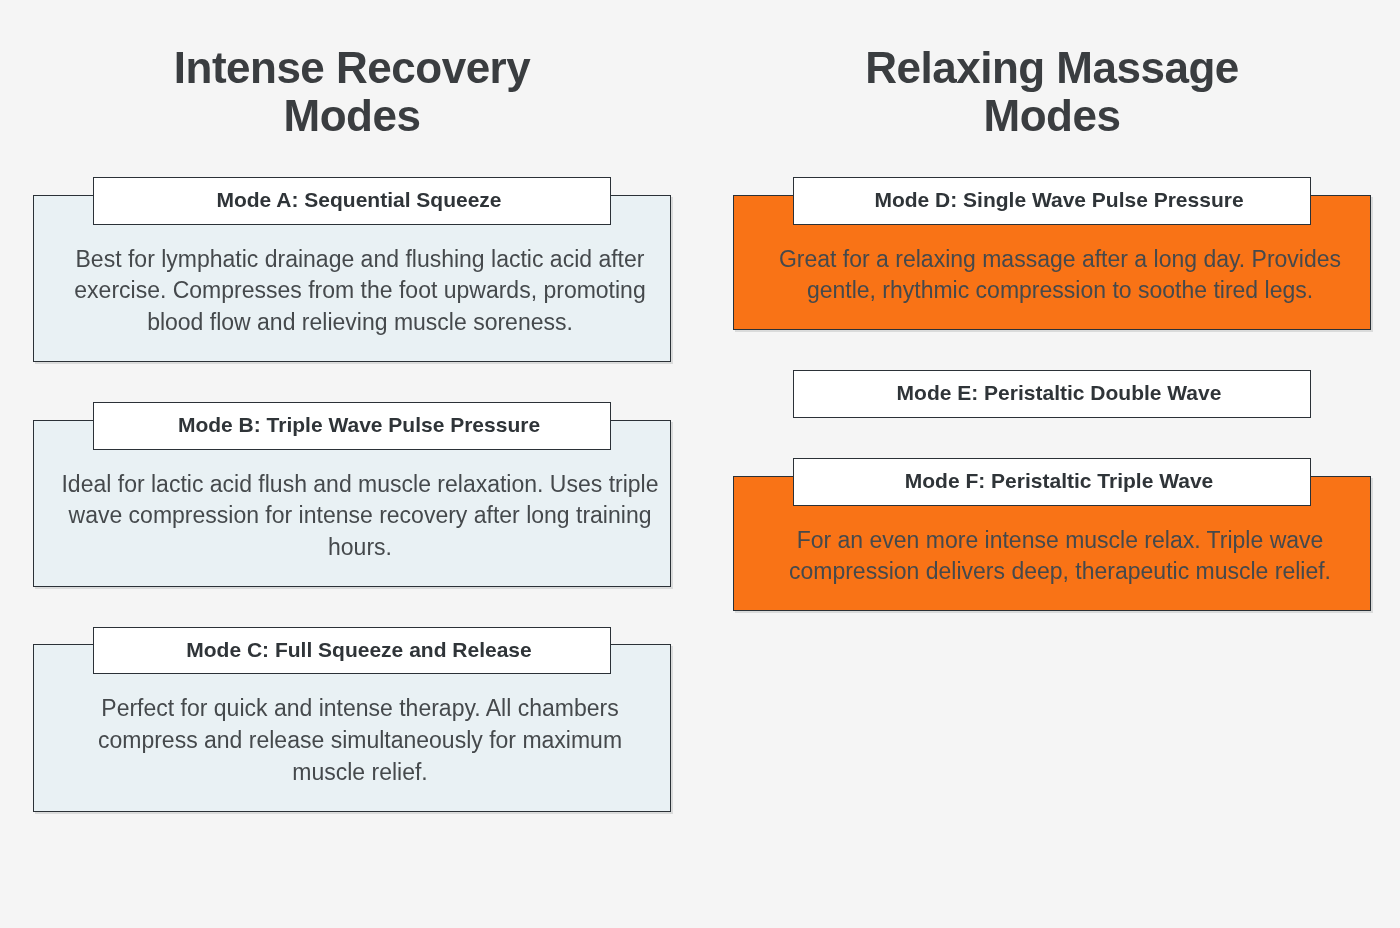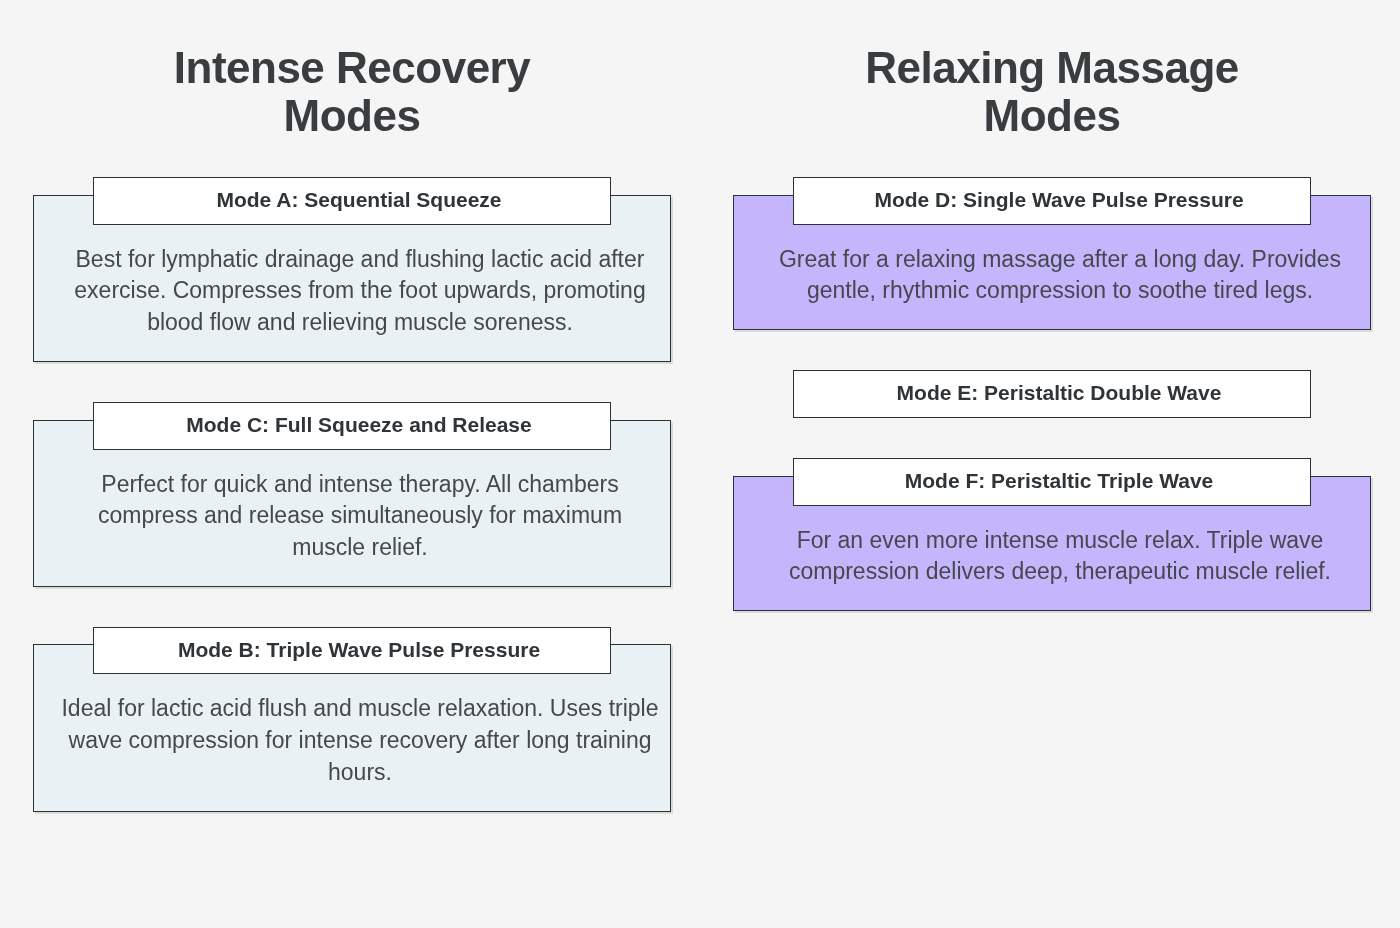--- a/index.html
+++ b/index.html
@@ -77,46 +77,46 @@
     border: 1.6px solid #2b3137;
     padding: 48px 10px 22px 26px;
     text-align: center;
     font-size: 23px;
     line-height: 1.38;
     color: #45494c;
     box-shadow: 2px 2px 0 rgba(40,45,50,0.13);
   }
 
   .card-body.tint-blue  { background: #e9f1f4; }
-  .card-body.tint-white { background: #c4b5fd; }
+  .card-body.tint-white { background: #f97316; }
 </style>
 </head>
 <body>
 
 <div class="board">
 
   <div class="column column-left">
     <h1 class="column-title">Intense Recovery
 Modes</h1>
 
     <div class="cards">
 
       <div class="card">
         <div class="card-header">Mode A: Sequential Squeeze</div>
         <div class="card-body tint-blue">Best for lymphatic drainage and flushing lactic acid after exercise. Compresses from the foot upwards, promoting blood flow and relieving muscle soreness.</div>
       </div>
 
       <div class="card">
-        <div class="card-header">Mode C: Full Squeeze and Release</div>
-        <div class="card-body tint-blue">Perfect for quick and intense therapy. All chambers compress and release simultaneously for maximum muscle relief.</div>
+        <div class="card-header">Mode B: Triple Wave Pulse Pressure</div>
+        <div class="card-body tint-blue">Ideal for lactic acid flush and muscle relaxation. Uses triple wave compression for intense recovery after long training hours.</div>
       </div>
 
       <div class="card">
-        <div class="card-header">Mode B: Triple Wave Pulse Pressure</div>
-        <div class="card-body tint-blue">Ideal for lactic acid flush and muscle relaxation. Uses triple wave compression for intense recovery after long training hours.</div>
+        <div class="card-header">Mode C: Full Squeeze and Release</div>
+        <div class="card-body tint-blue">Perfect for quick and intense therapy. All chambers compress and release simultaneously for maximum muscle relief.</div>
       </div>
 
     </div>
   </div>
 
   <div class="column column-right">
     <h1 class="column-title">Relaxing Massage
 Modes</h1>
 
     <div class="cards">

